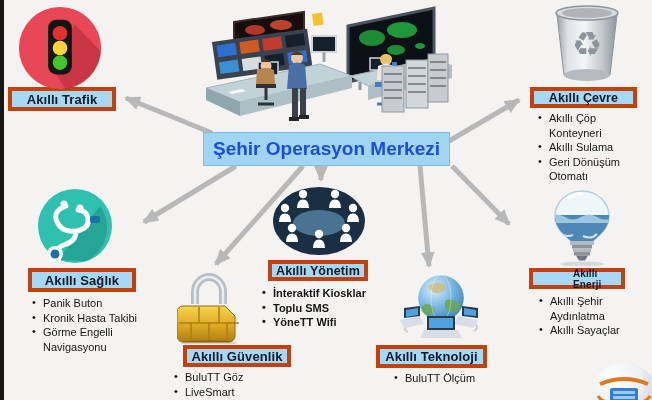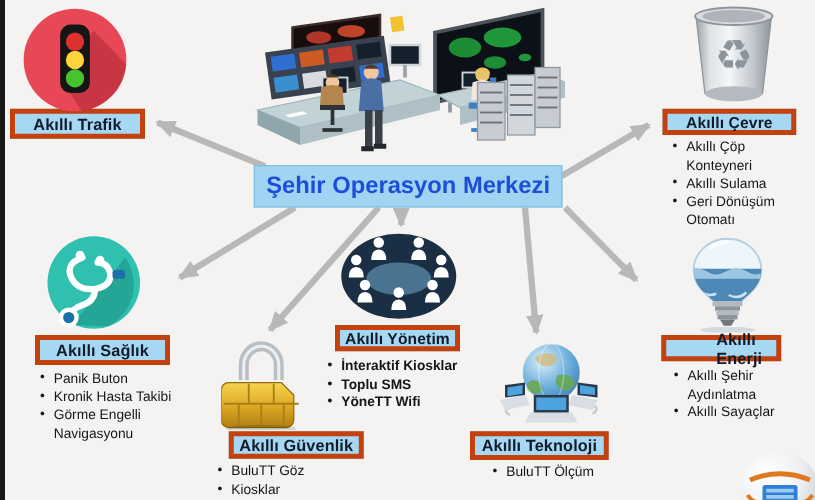--- a/index.html
+++ b/index.html
@@ -285,21 +285,21 @@
         <line x1="50" y1="57" x2="50" y2="75"></line>
       </g>
       <ellipse cx="32" cy="77" rx="28" ry="3" fill="#000000" opacity="0.12"></ellipse>
     </svg>
   </div>
   <div class="label-box" style="left:155px;top:345px;width:108px;height:22px;margin-left:28px;">
     <span>Akıllı Güvenlik</span>
   </div>
   <ul class="bullets" style="left:172px;top:370px;width:110px;">
     <li>BuluTT Göz</li>
-    <li>Kiosklar</li>
+    <li>LiveSmart</li>
   </ul>
 
   <div class="icon-wrap" style="left:398px;top:272px;">
     <svg width="86" height="70" viewBox="0 0 86 70">
       <defs>
         <radialGradient id="globe" cx="0.35" cy="0.3" r="0.9">
           <stop offset="0" stop-color="#d9eefb"></stop>
             <stop offset="0.5" stop-color="#6fb1dd"></stop>
           <stop offset="1" stop-color="#2f6fa8"></stop>
         </radialGradient>
@@ -349,21 +349,21 @@
       </g>
       <path d="M30,10 q6,-5 13,-4" stroke="#ffffff" stroke-width="3" fill="none" stroke-linecap="round" opacity="0.8"></path>
       <rect x="31" y="53" width="24" height="4" fill="#b3bac1"></rect>
       <rect x="33" y="57" width="20" height="3.5" fill="#8d959c"></rect>
       <rect x="34" y="60.5" width="18" height="3.5" fill="#b3bac1"></rect>
       <rect x="35" y="64" width="16" height="3.5" fill="#8d959c"></rect>
       <path d="M37,67.5 h12 l-3,5 h-6 z" fill="#6f767d"></path>
       <ellipse cx="43" cy="76" rx="22" ry="2.5" fill="#9fb6c6" opacity="0.4"></ellipse>
     </svg>
   </div>
-  <div class="label-box" style="left:529px;top:268px;width:96px;height:21px;font-size:13px;padding-left:40px;">
+  <div class="label-box" style="left:529px;top:268px;width:96px;height:21px;font-size:10px;padding-left:40px;">
     <span>Akıllı Enerji</span>
   </div>
   <ul class="bullets" style="left:537px;top:294px;width:100px;">
     <li>Akıllı Şehir Aydınlatma</li>
     <li>Akıllı Sayaçlar</li>
   </ul>
 
   <div id="logo">
     <svg width="64" height="64" viewBox="0 0 64 64">
       <path d="M8,22 q24,-10 48,0" stroke="#e07820" stroke-width="4" fill="none"></path>

